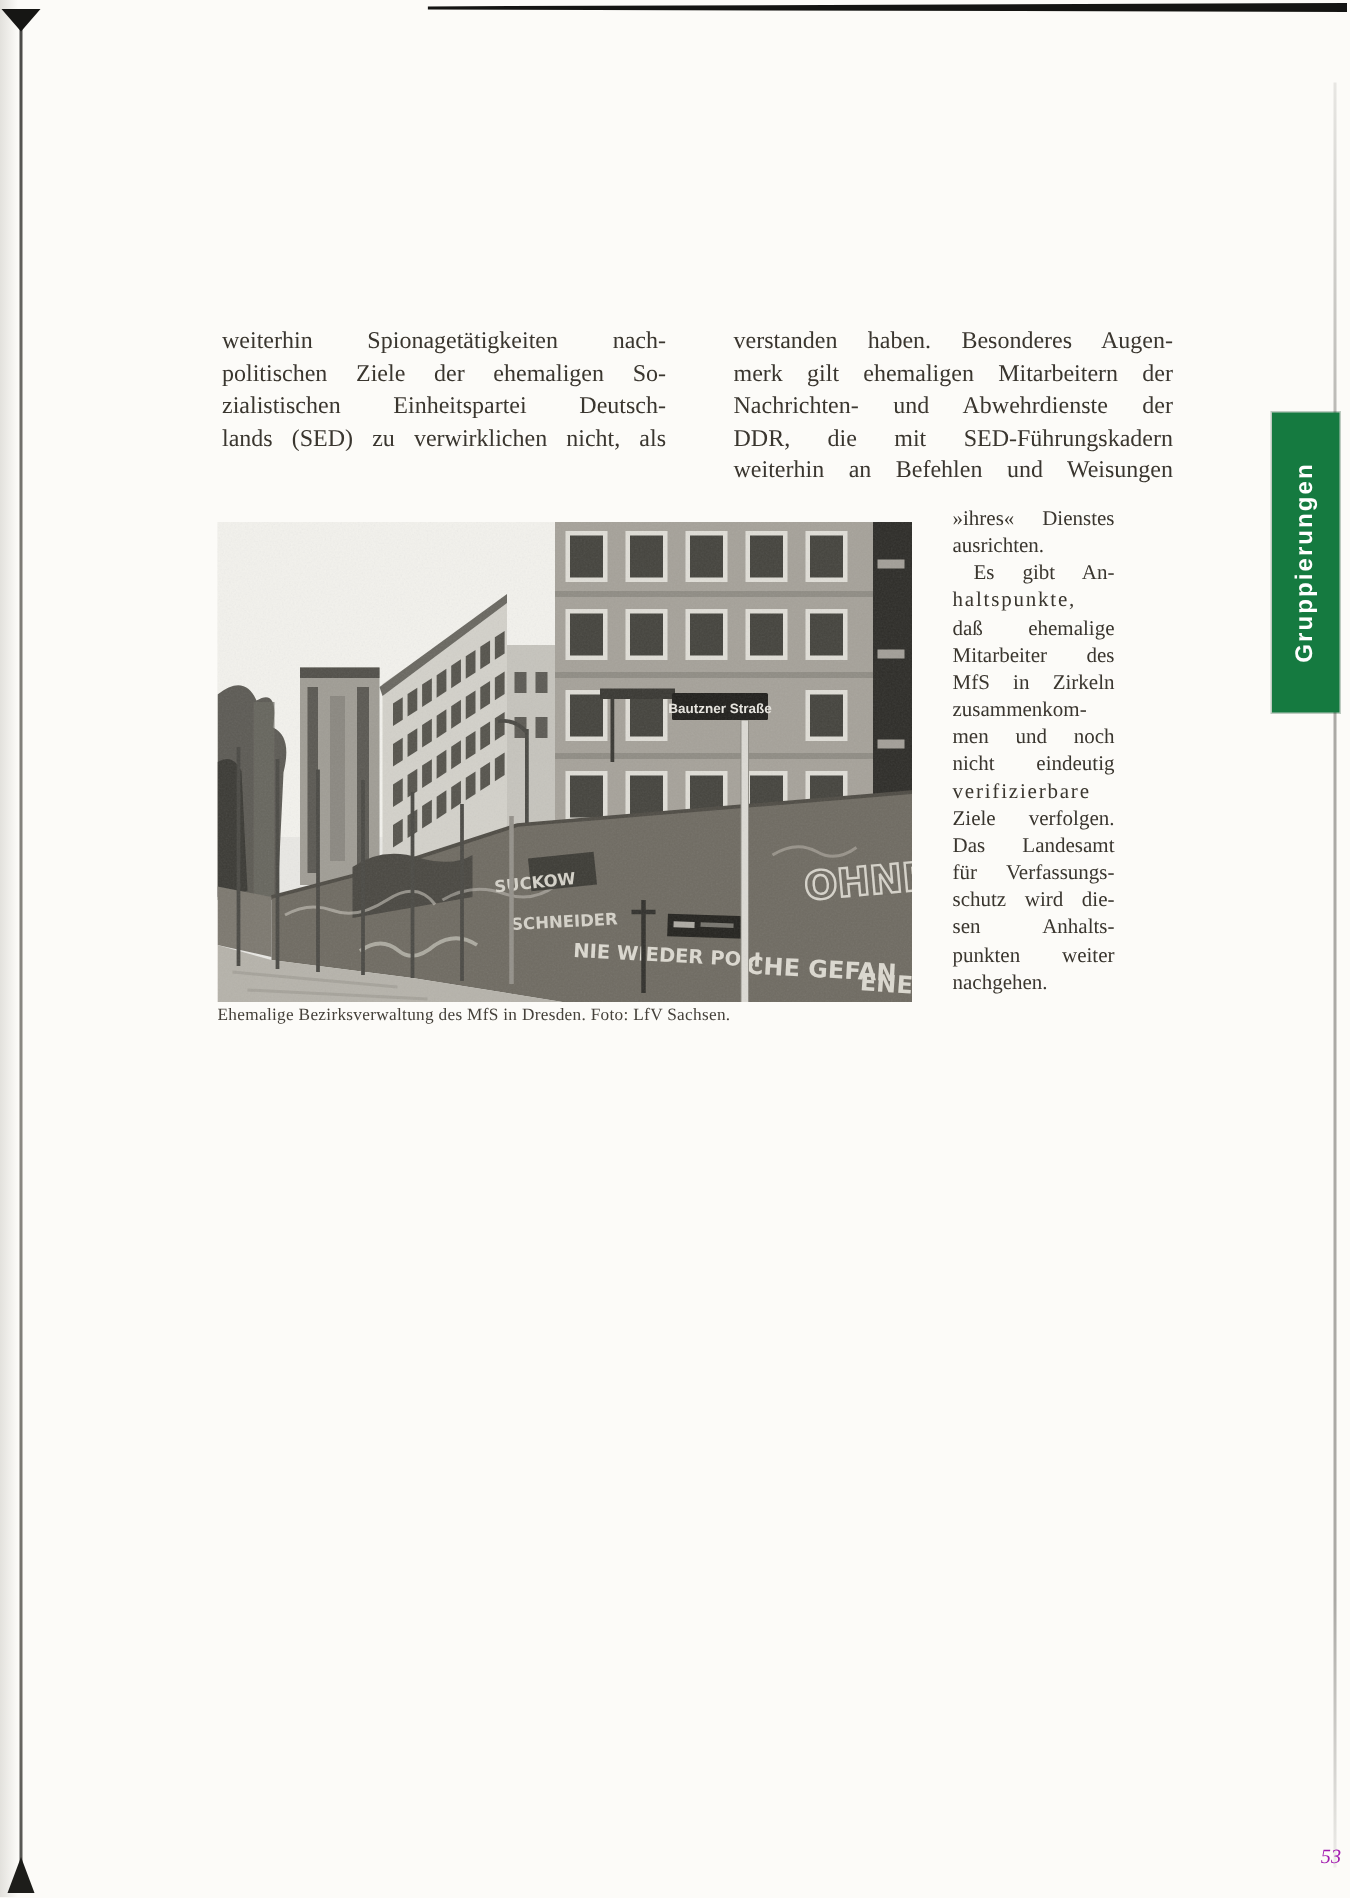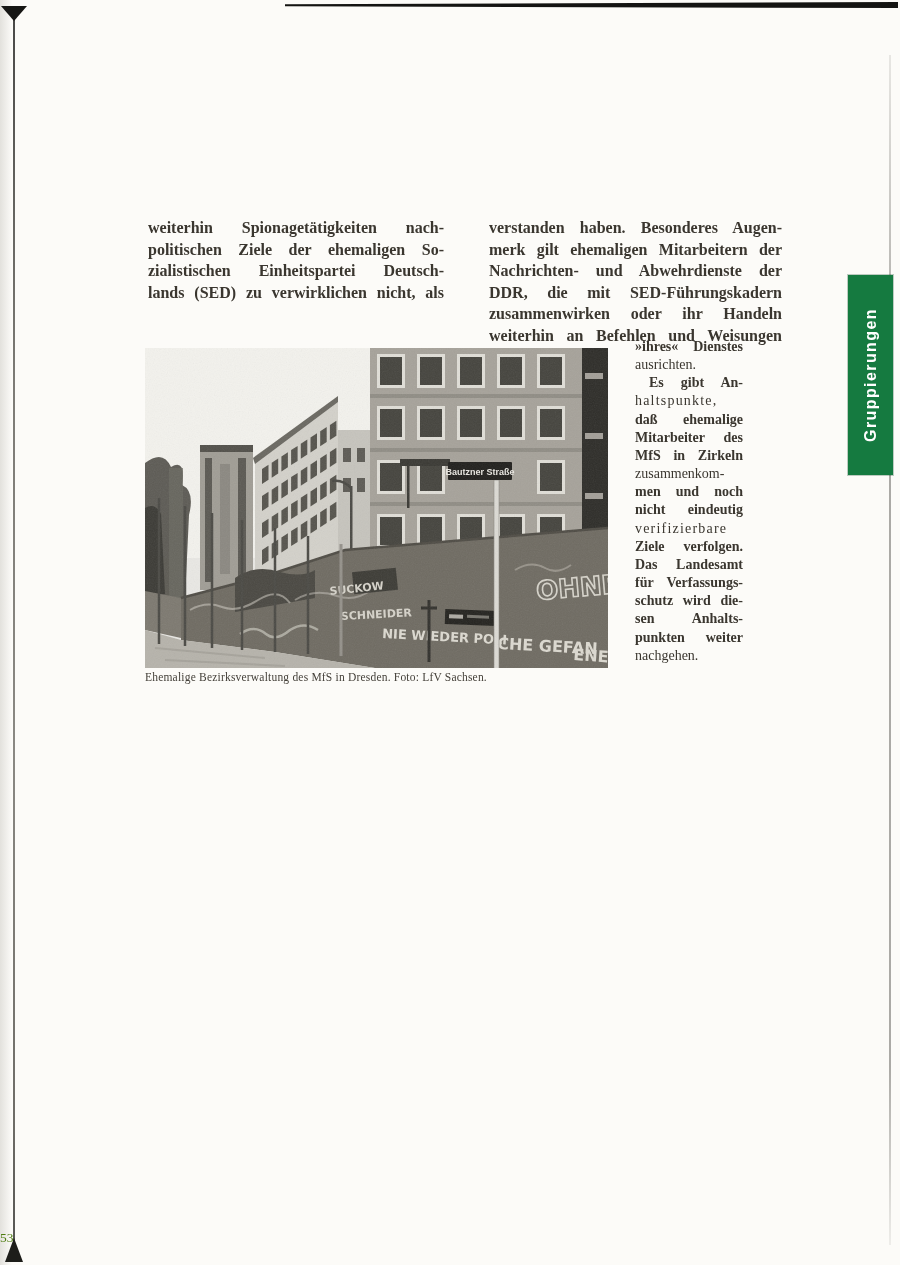--- a/index.html
+++ b/index.html
@@ -21,36 +21,36 @@
   .top-line{position:absolute;left:285px;top:2px;width:613px;height:6px;background:#141412;
     clip-path:polygon(0 38%,100% 0,100% 100%,0 72%);}
   .right-line{position:absolute;left:889px;top:55px;width:2px;height:1190px;
     background:linear-gradient(rgba(115,113,107,.15),rgba(105,103,98,.55) 25%,rgba(105,103,98,.55) 85%,rgba(115,113,107,.1));}
 
   .col{position:absolute;font-size:16px;line-height:21.6px;}
   .col-left{left:148px;top:217px;width:296px;}
   .col-right{left:489px;top:217px;width:293px;}
   .col-narrow{left:635px;top:338px;width:108px;font-size:14px;line-height:18.15px;}
   .tline{white-space:nowrap;}
-  .tline.fill{text-align:justify;text-align-last:justify;font-weight:bold;}
+  .tline.fill{text-align:justify;text-align-last:justify;}
   .tline.indent{text-indent:14px;}
   .tline.ls{letter-spacing:1.2px;}
 
   .photo{position:absolute;left:145px;top:348px;width:463px;height:320px;}
   .caption{position:absolute;left:145px;top:671px;width:463px;text-align:left;
     font-size:11.5px;letter-spacing:.2px;color:#45413a;}
 
   .tab{position:absolute;left:848px;top:275px;width:45px;height:200px;
     display:flex;align-items:center;justify-content:center;
     box-shadow:0 0 0 1px rgba(0,60,25,.25);}
   .tab span{transform:rotate(-90deg);white-space:nowrap;color:#fff;
     font-family:"Liberation Sans",sans-serif;font-weight:bold;font-size:16px;letter-spacing:1.4px;}
 
-  .pagenum{position:absolute;left:0;top:1230px;width:894px;text-align:left;
-    font-size:13.5px;color:#4d7c0f;}
+  .pagenum{position:absolute;left:0;top:1230px;width:894px;text-align:right;
+    font-size:13.5px;color:#a21caf;font-style:italic;}
 </style>
 </head>
 <body>
 
 <div class="page">
 
   <div class="left-shade"></div>
   <div class="left-line"></div>
   <div class="top-wedge"></div>
   <div class="bottom-wedge"></div>
@@ -61,21 +61,20 @@
       <div class="tline fill">weiterhin Spionagetätigkeiten nach-</div>
       <div class="tline fill">politischen Ziele der ehemaligen So-</div>
       <div class="tline fill">zialistischen Einheitspartei Deutsch-</div>
       <div class="tline fill">lands (SED) zu verwirklichen nicht, als</div>
     </div>
   <div class="col col-right">
       <div class="tline fill">verstanden haben. Besonderes Augen-</div>
       <div class="tline fill">merk gilt ehemaligen Mitarbeitern der</div>
       <div class="tline fill">Nachrichten- und Abwehrdienste der</div>
       <div class="tline fill">DDR, die mit SED-Führungskadern</div>
-      <div class="tline fill">zusammenwirken oder ihr Handeln</div>
       <div class="tline fill">weiterhin an Befehlen und Weisungen</div>
     </div>
   <div class="col col-narrow">
       <div class="tline fill">»ihres« Dienstes</div>
       <div class="tline">ausrichten.</div>
       <div class="tline fill indent">Es gibt An-</div>
       <div class="tline ls">haltspunkte,</div>
       <div class="tline fill">daß ehemalige</div>
       <div class="tline fill">Mitarbeiter des</div>
       <div class="tline fill">MfS in Zirkeln</div>

